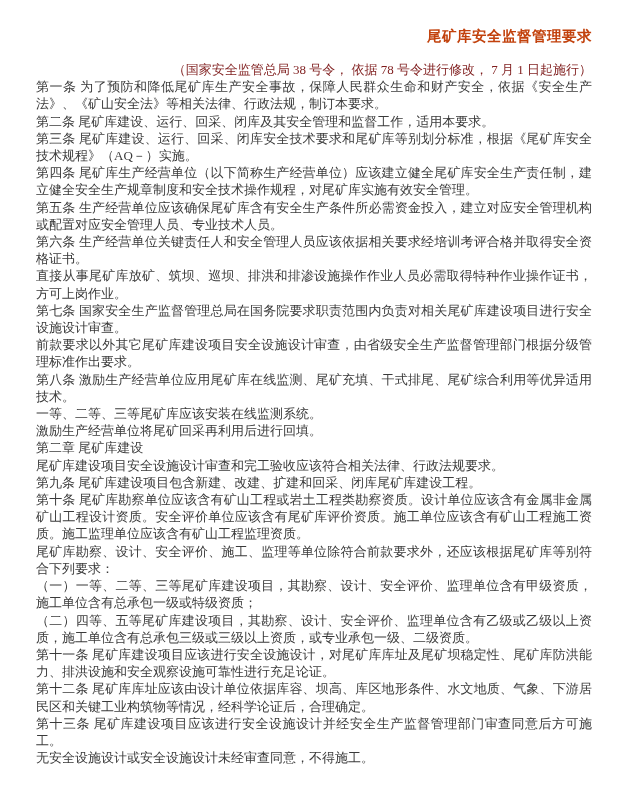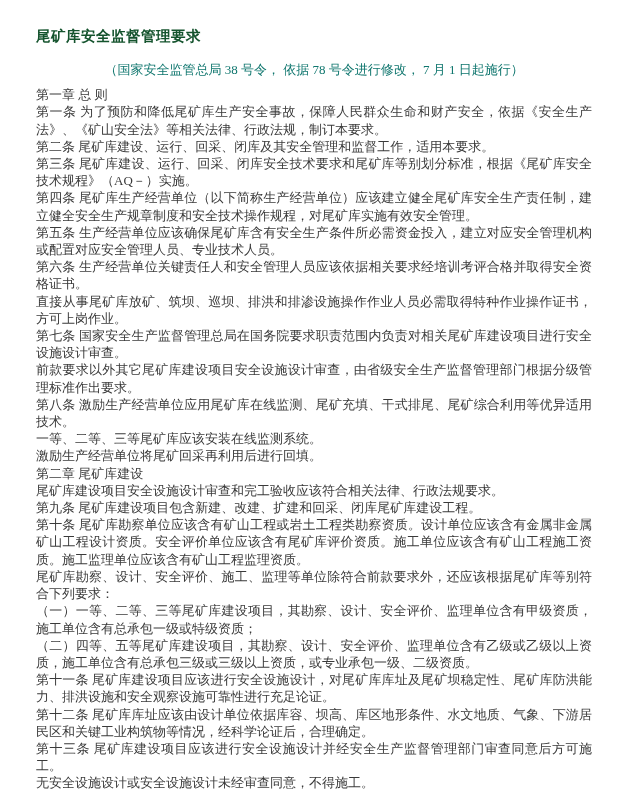--- a/index.html
+++ b/index.html
@@ -19,46 +19,45 @@
     background: #ffffff;
     padding: 26px 36px 18px 36px;
     font-family: "Liberation Serif", "DejaVu Serif", serif;
     font-size: 13px;
     line-height: 17.2px;
     color: #3a3a3a;
   }
   .doc-title {
     font-size: 14.5px;
     font-weight: 700;
-    text-align: left;
-    color: #14532d;
+    text-align: right;
+    color: #c2410c;
     margin: 0 0 15px 0;
     line-height: 20px;
     letter-spacing: 0.5px;
   }
   .doc-subtitle {
-    text-align: center;
-    margin: 8px;
-    color: #0f766e;
+    text-align: right;
+    margin: 0;
+    color: #7f1d1d;
   }
   .doc-body p {
     margin: 0;
     text-align: justify;
     text-justify: inter-ideograph;
     word-break: break-all;
   }
 </style>
 </head>
 <body>
 
 <div class="page">
   <h1 class="doc-title">尾矿库安全监督管理要求</h1>
   <p class="doc-subtitle">（国家安全监管总局 38 号令， 依据 78 号令进行修改， 7 月 1 日起施行）</p>
   <div class="doc-body" id="doc-body">
-      <p>第一章 总 则</p>
       <p>第一条 为了预防和降低尾矿库生产安全事故，保障人民群众生命和财产安全，依据《安全生产法》、《矿山安全法》等相关法律、行政法规，制订本要求。</p>
       <p>第二条 尾矿库建设、运行、回采、闭库及其安全管理和监督工作，适用本要求。</p>
       <p>第三条 尾矿库建设、运行、回采、闭库安全技术要求和尾矿库等别划分标准，根据《尾矿库安全技术规程》（AQ－）实施。</p>
       <p>第四条 尾矿库生产经营单位（以下简称生产经营单位）应该建立健全尾矿库安全生产责任制，建立健全安全生产规章制度和安全技术操作规程，对尾矿库实施有效安全管理。</p>
       <p>第五条 生产经营单位应该确保尾矿库含有安全生产条件所必需资金投入，建立对应安全管理机构或配置对应安全管理人员、专业技术人员。</p>
       <p>第六条 生产经营单位关键责任人和安全管理人员应该依据相关要求经培训考评合格并取得安全资格证书。</p>
       <p>直接从事尾矿库放矿、筑坝、巡坝、排洪和排渗设施操作作业人员必需取得特种作业操作证书，方可上岗作业。</p>
       <p>第七条 国家安全生产监督管理总局在国务院要求职责范围内负责对相关尾矿库建设项目进行安全设施设计审查。</p>
       <p>前款要求以外其它尾矿库建设项目安全设施设计审查，由省级安全生产监督管理部门根据分级管理标准作出要求。</p>
       <p>第八条 激励生产经营单位应用尾矿库在线监测、尾矿充填、干式排尾、尾矿综合利用等优异适用技术。</p>

